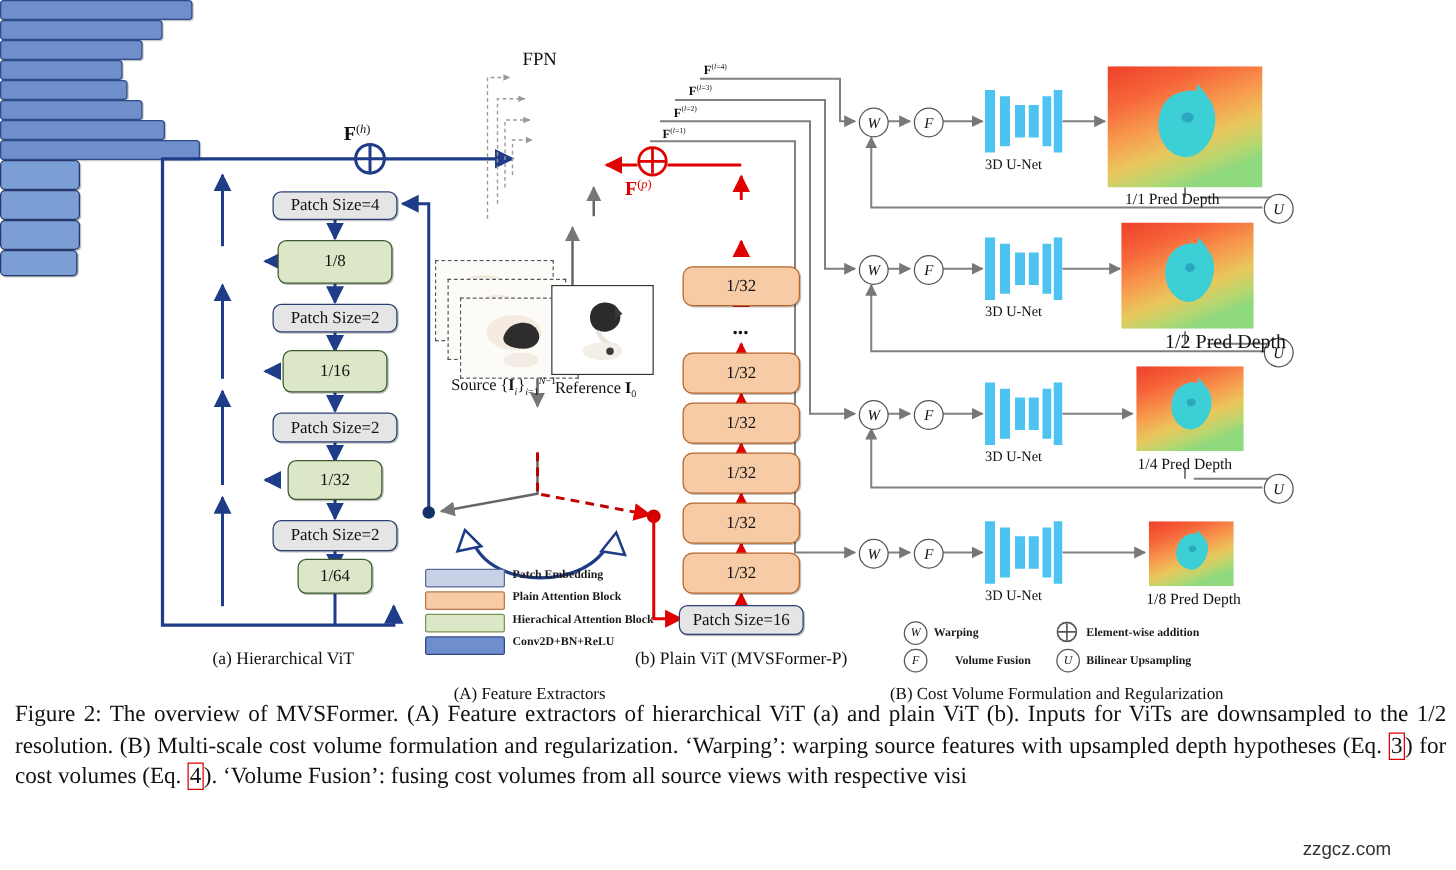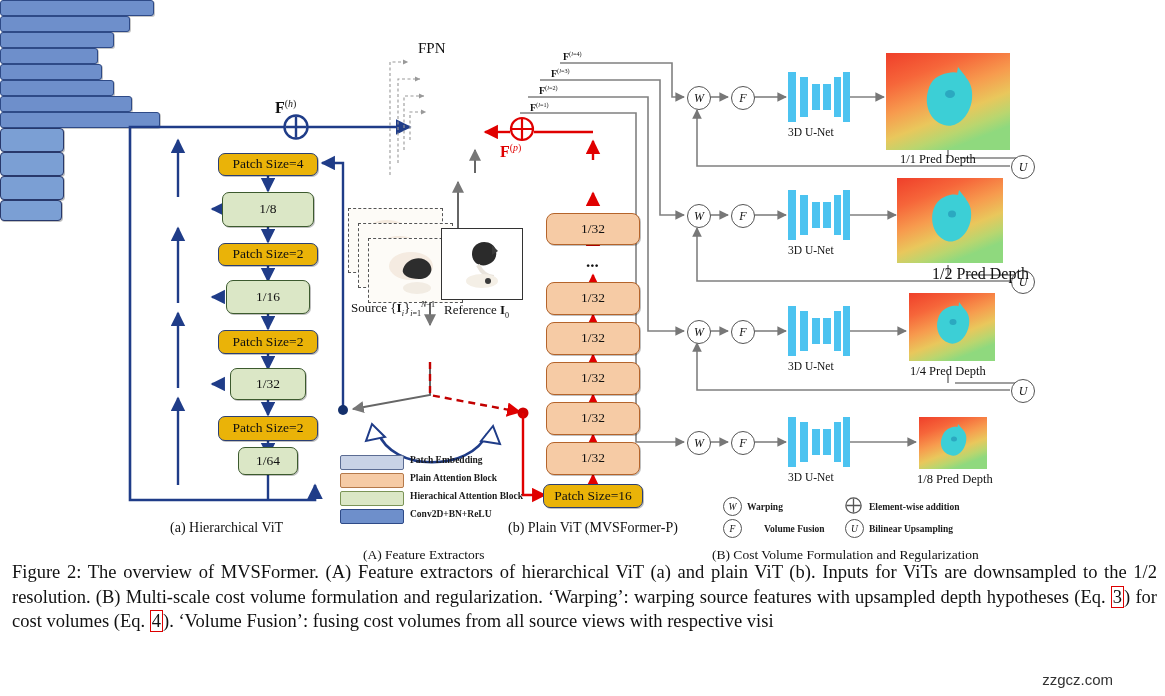--- a/index.html
+++ b/index.html
@@ -2,21 +2,21 @@
 <html><head>
 <meta charset="utf-8">
 <style>
   html,body{margin:0;padding:0;background:#fff;}
   body{width:1165px;height:696px;position:relative;overflow:hidden;
        font-family:"Liberation Serif",serif;color:#111;}
   #fig{position:absolute;left:0;top:0;width:1133px;height:696px;}
   svg#canvas{position:absolute;left:0;top:0;}
   .node{position:absolute;box-sizing:border-box;display:flex;align-items:center;
         justify-content:center;text-align:center;line-height:1.05;}
-  .pe{background:#eab308;border:1.6px solid #2b3f73;border-radius:7px;
+  .pe{background:#e5e5e5;border:1.6px solid #2b3f73;border-radius:7px;
       font-size:13.5px;color:#111;box-shadow:1px 1px 0 rgba(0,0,0,.25);}
   .hier{background:#dbe7c6;border:1.6px solid #3c5a2e;border-radius:7px;
         font-size:13.5px;box-shadow:1px 1px 0 rgba(0,0,0,.25);}
   .plain{background:#f6cba5;border:1.4px solid #b5642a;border-radius:8px;
          font-size:13.5px;box-shadow:1px 1px 0 rgba(0,0,0,.25);}
   .glu{background:#fcd777;border:1.4px solid #8a6b12;border-radius:8px;
        font-size:13.5px;line-height:1.18;box-shadow:1px 1px 0 rgba(0,0,0,.25);}
   .conv{background:#7b9fd4;border:1.6px solid #28386b;border-radius:4px;
         box-shadow:1px 1px 0 rgba(0,0,0,.25);}
   .fpnbar{background:#6e8fcb;border:1.2px solid #2e4a87;border-radius:3px;
@@ -242,21 +242,21 @@
 <div class="refimg" style="left:441px;top:228px;width:80px;height:70px;">
   <svg width="80" height="70">
         <rect width="80" height="70" fill="#fff"></rect>
     <path d="M32,18 C38,10 52,12 54,22 C56,32 46,38 38,36 C30,34 28,24 32,18 Z" fill="#2b2b2b"></path>
     <path d="M50,16 L56,22 L50,26 Z" fill="#3a3a3a"></path>
     <path d="M36,36 C40,44 46,48 52,48" stroke="#e9e4dc" stroke-width="4" fill="none"></path>
     <ellipse cx="40" cy="52" rx="16" ry="7" fill="#f4efe6"></ellipse>
     <circle cx="46" cy="52" r="3" fill="#3a3a3a"></circle>
   </svg></div>
 
-<div class="lbl" style="left:351px;top:300px;font-size:13px;">
+<div class="lbl" style="left:361px;top:300px;font-size:13px;">
   Source {<b>I</b><sub><i>i</i></sub>}<sub><i>i</i>=1</sub><sup><i>N</i>−1</sup></div>
 <div class="lbl" style="left:444px;top:302px;font-size:13px;">
   Reference <b>I</b><sub>0</sub></div>
 
 
 <div class="conv" style="left:563px;top:133px;width:60px;height:19px;"></div>
 <div class="node plain" style="left:546px;top:213px;width:94px;height:32px;">1/32</div>
 <div class="lbl" style="left:586px;top:252px;font-size:17px;font-weight:bold;">...</div>
 <div class="node plain" style="left:546px;top:282px;width:94px;height:33px;">1/32</div>
 <div class="node plain" style="left:546px;top:322px;width:94px;height:33px;">1/32</div>

